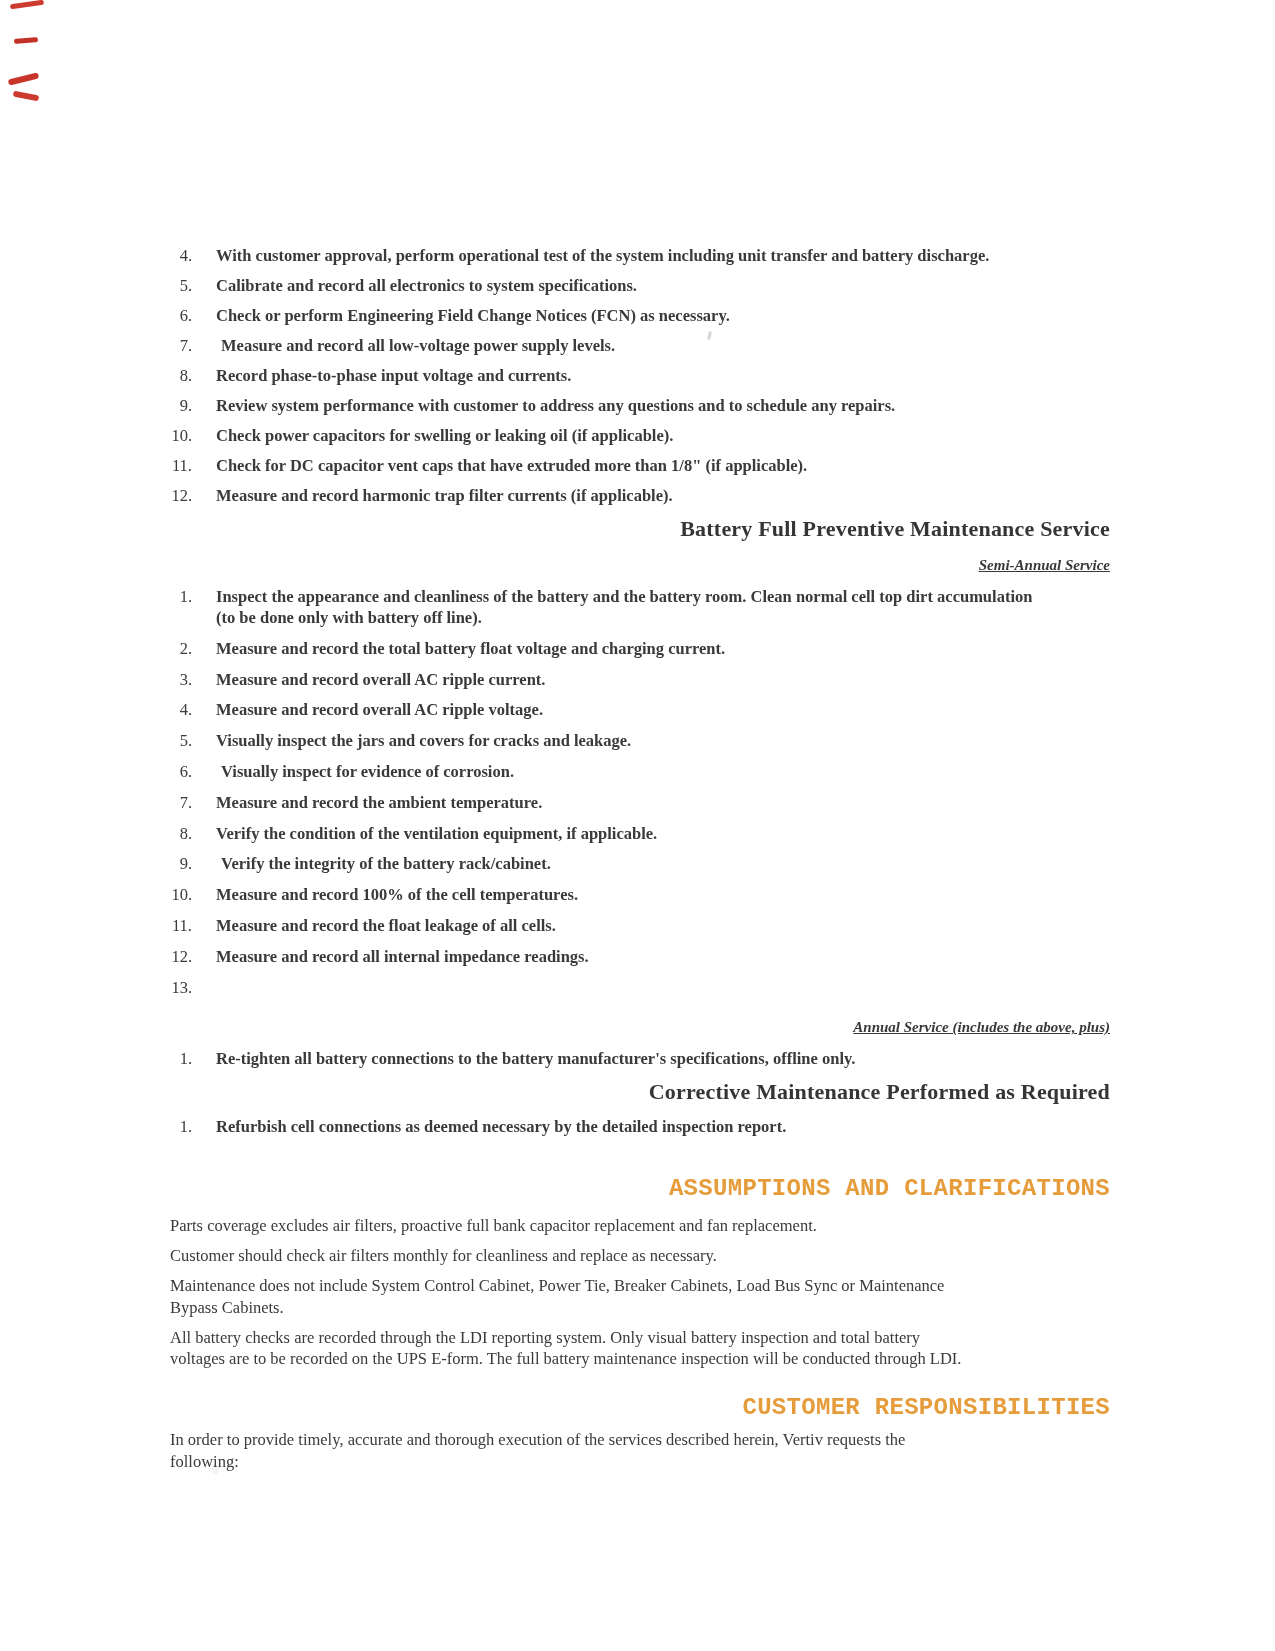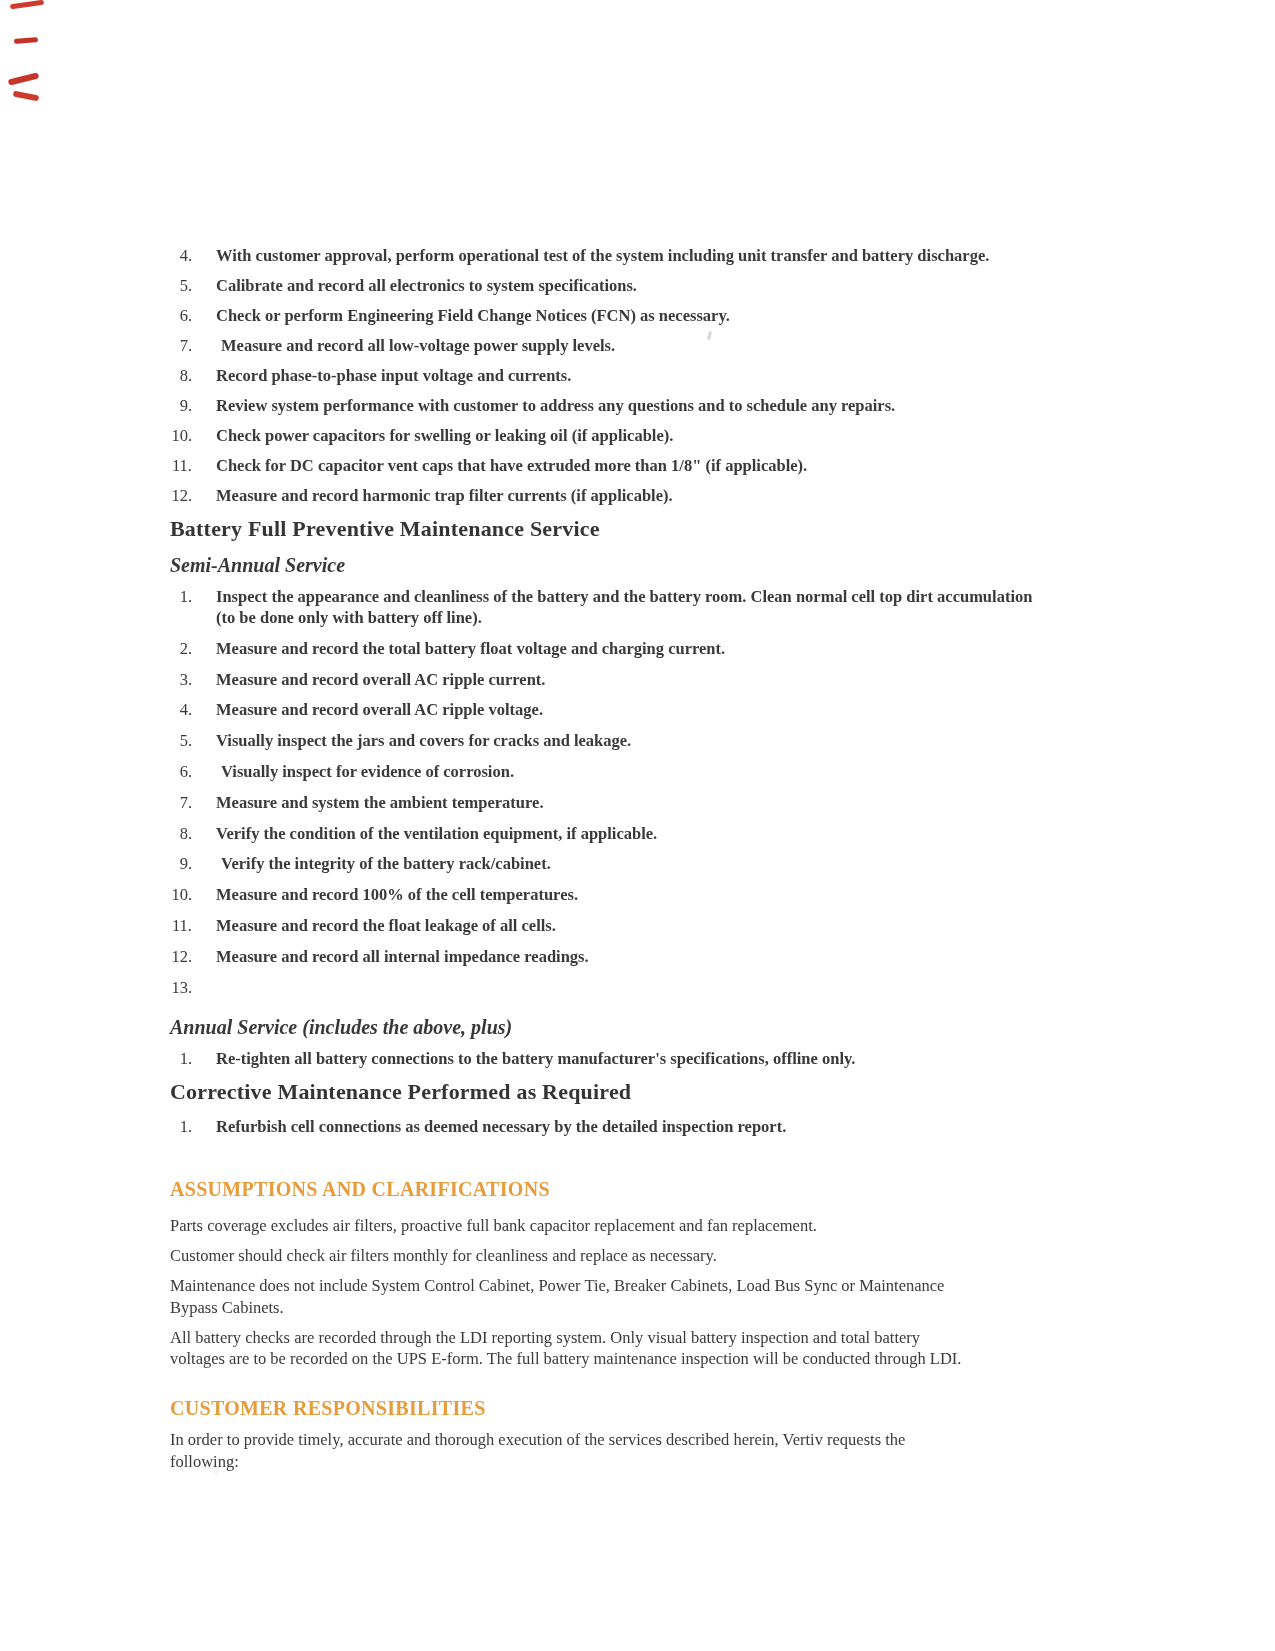--- a/index.html
+++ b/index.html
@@ -30,42 +30,44 @@
   .list-battery .li { margin-bottom: 9.3px; }
   .num {
     flex: 0 0 38px;
     width: 38px;
     margin-left: -16px;
     text-align: right;
     white-space: nowrap;
   }
   .txt { padding-left: 24px; white-space: pre-line; font-weight: bold; }
   .li.indent .txt { padding-left: 29px; text-align: right; }
-  h2, h3, h4 { font-weight: bold; }
+  h2, h3, h4 { font-weight: bold; text-align: right; }
   h3 {
     font-size: 22px;
     line-height: 28px;
     color: #353535;
     margin: 0 0 9.5px 0;
     letter-spacing: 0.2px;
   }
   h4 {
-    font-size: 20px;
+    font-size: 15px;
     line-height: 24px;
     font-style: italic;
     color: #383838;
     margin: 0 0 9px 0;
+    text-decoration: underline;
   }
   h4.mt8 { margin-top: 8px; }
   h2 {
-    font-size: 20px;
+    font-size: 24px;
     line-height: 30px;
     color: #e69c3a;
     letter-spacing: 0.3px;
     margin: 28.5px 0 11px 0;
+    font-family: Liberation Mono, monospace;
   }
   h2.customer { margin-top: 15px; margin-bottom: 6px; }
   p { margin: 0 0 8.5px 0; white-space: pre-line; }
   
   .red-mark {
     position: absolute;
     background: #c8362b;
     border-radius: 3px;
   }
   .mark1 { left: 10px; top: 2px;  width: 34px; height: 5px; transform: rotate(-8deg);  background:#cd3a2e; }
@@ -157,21 +159,21 @@
       <div class="li">
           <span class="num">5.</span>
           <span class="txt">Visually inspect the jars and covers for cracks and leakage.</span>
         </div>
       <div class="li indent">
           <span class="num">6.</span>
           <span class="txt">Visually inspect for evidence of corrosion.</span>
         </div>
       <div class="li">
           <span class="num">7.</span>
-          <span class="txt">Measure and system the ambient temperature.</span>
+          <span class="txt">Measure and record the ambient temperature.</span>
         </div>
       <div class="li">
           <span class="num">8.</span>
           <span class="txt">Verify the condition of the ventilation equipment, if applicable.</span>
         </div>
       <div class="li indent">
           <span class="num">9.</span>
           <span class="txt">Verify the integrity of the battery rack/cabinet.</span>
         </div>
       <div class="li">

